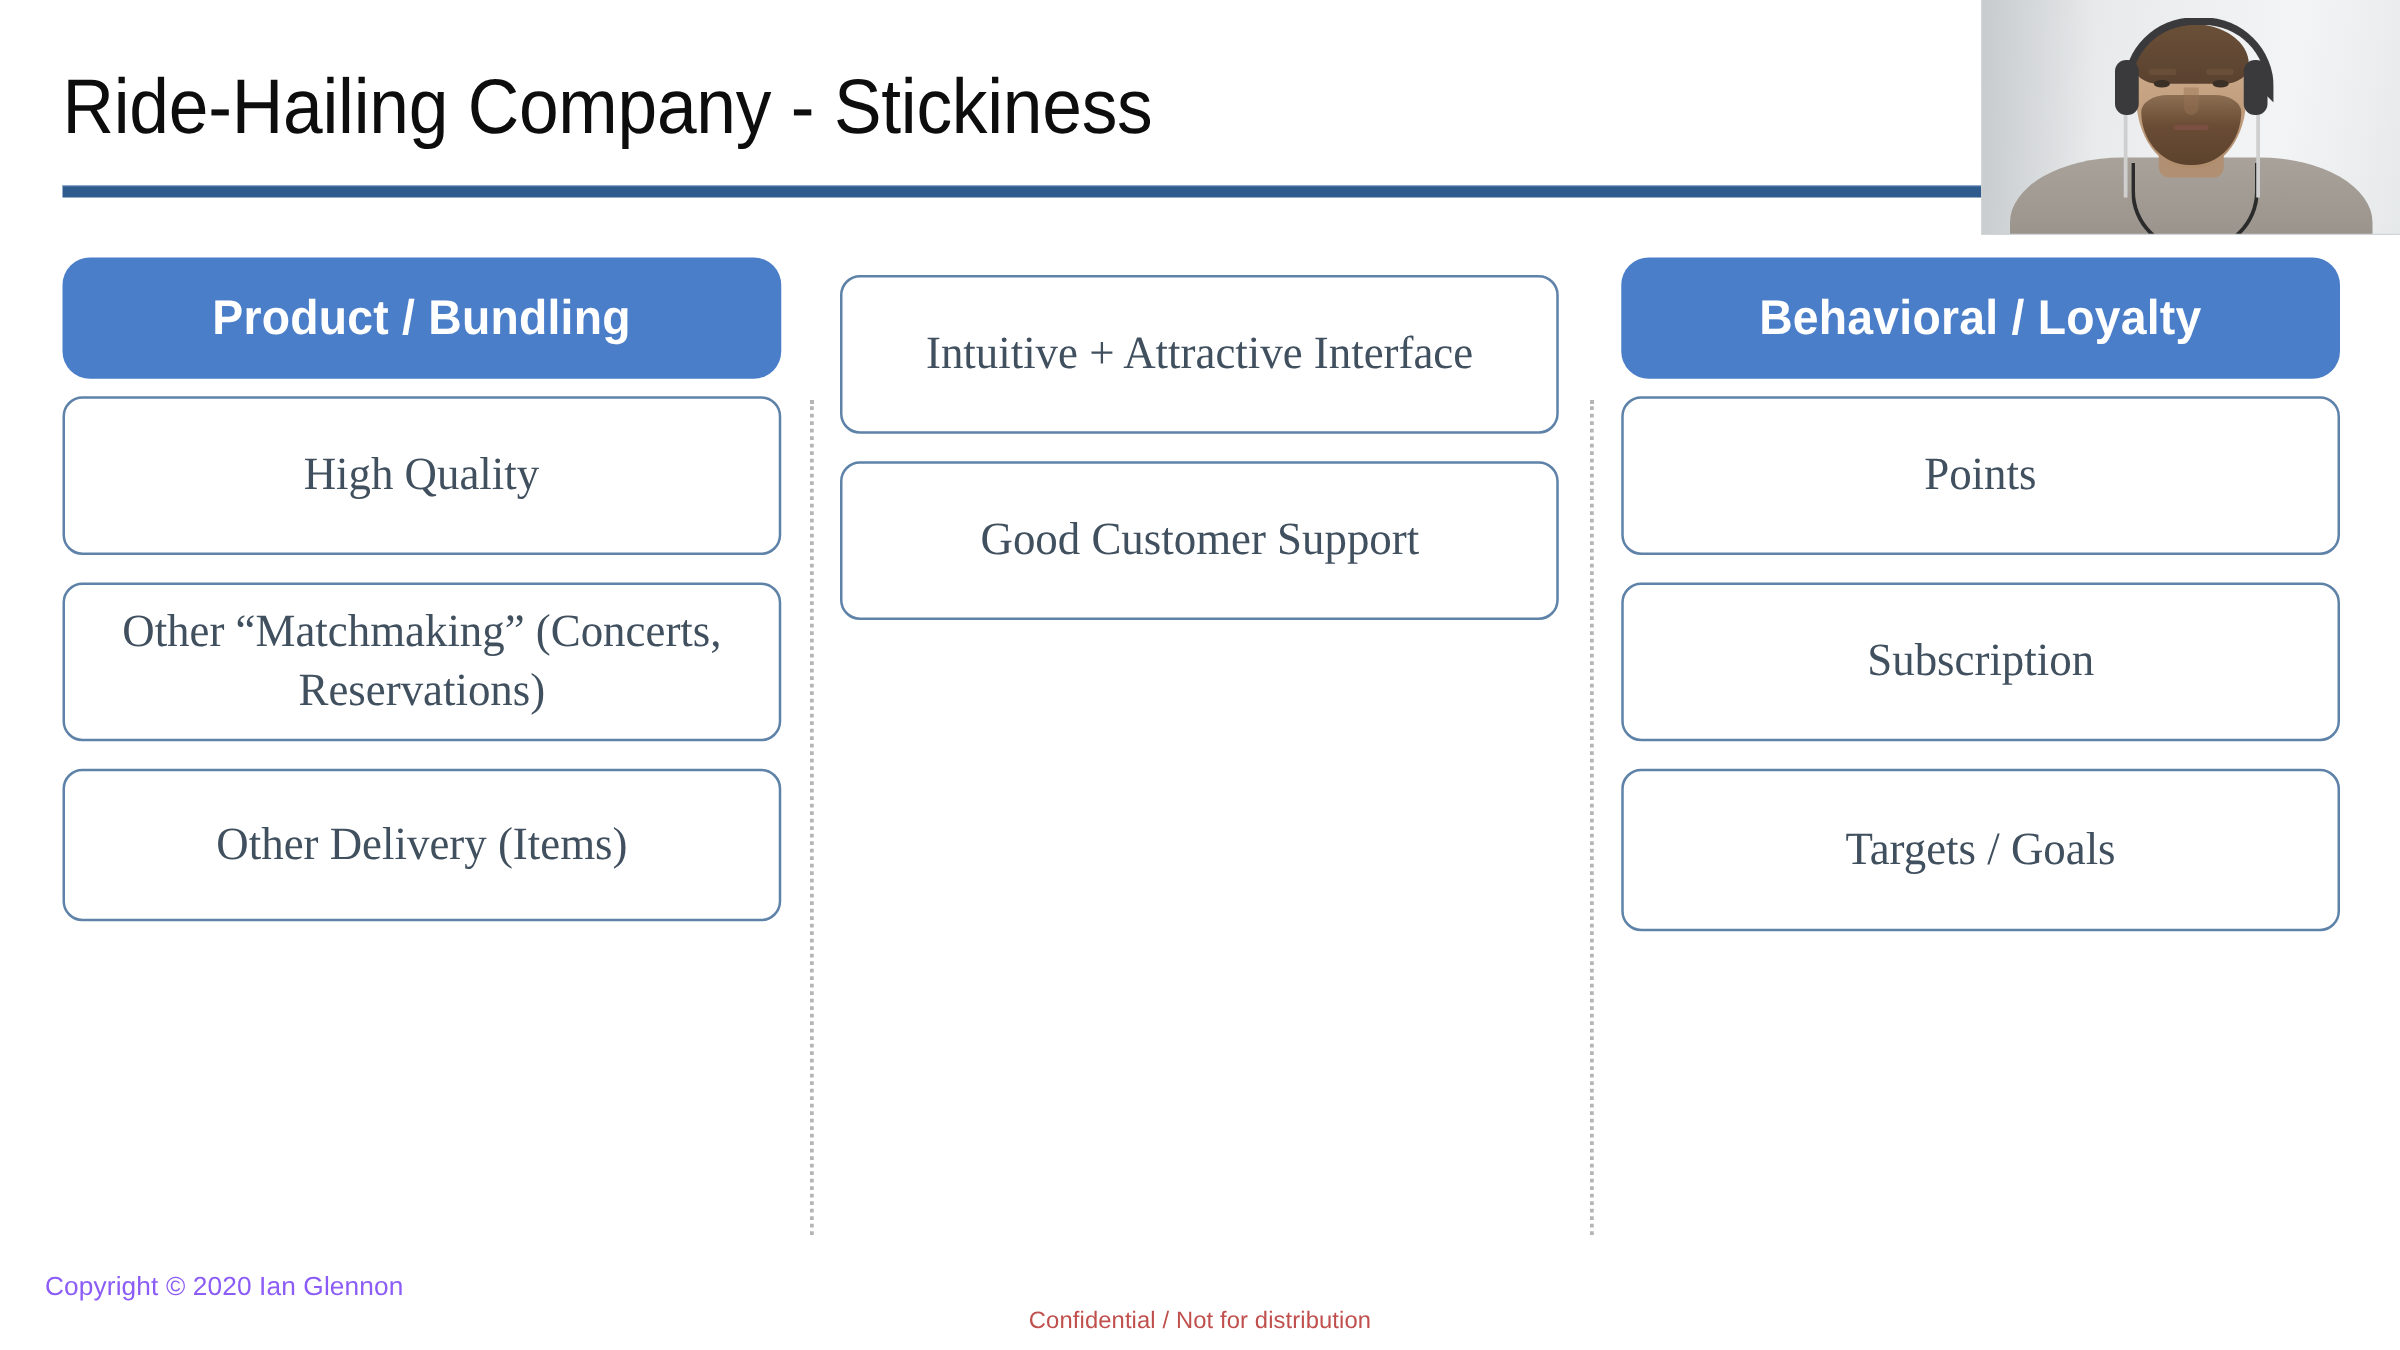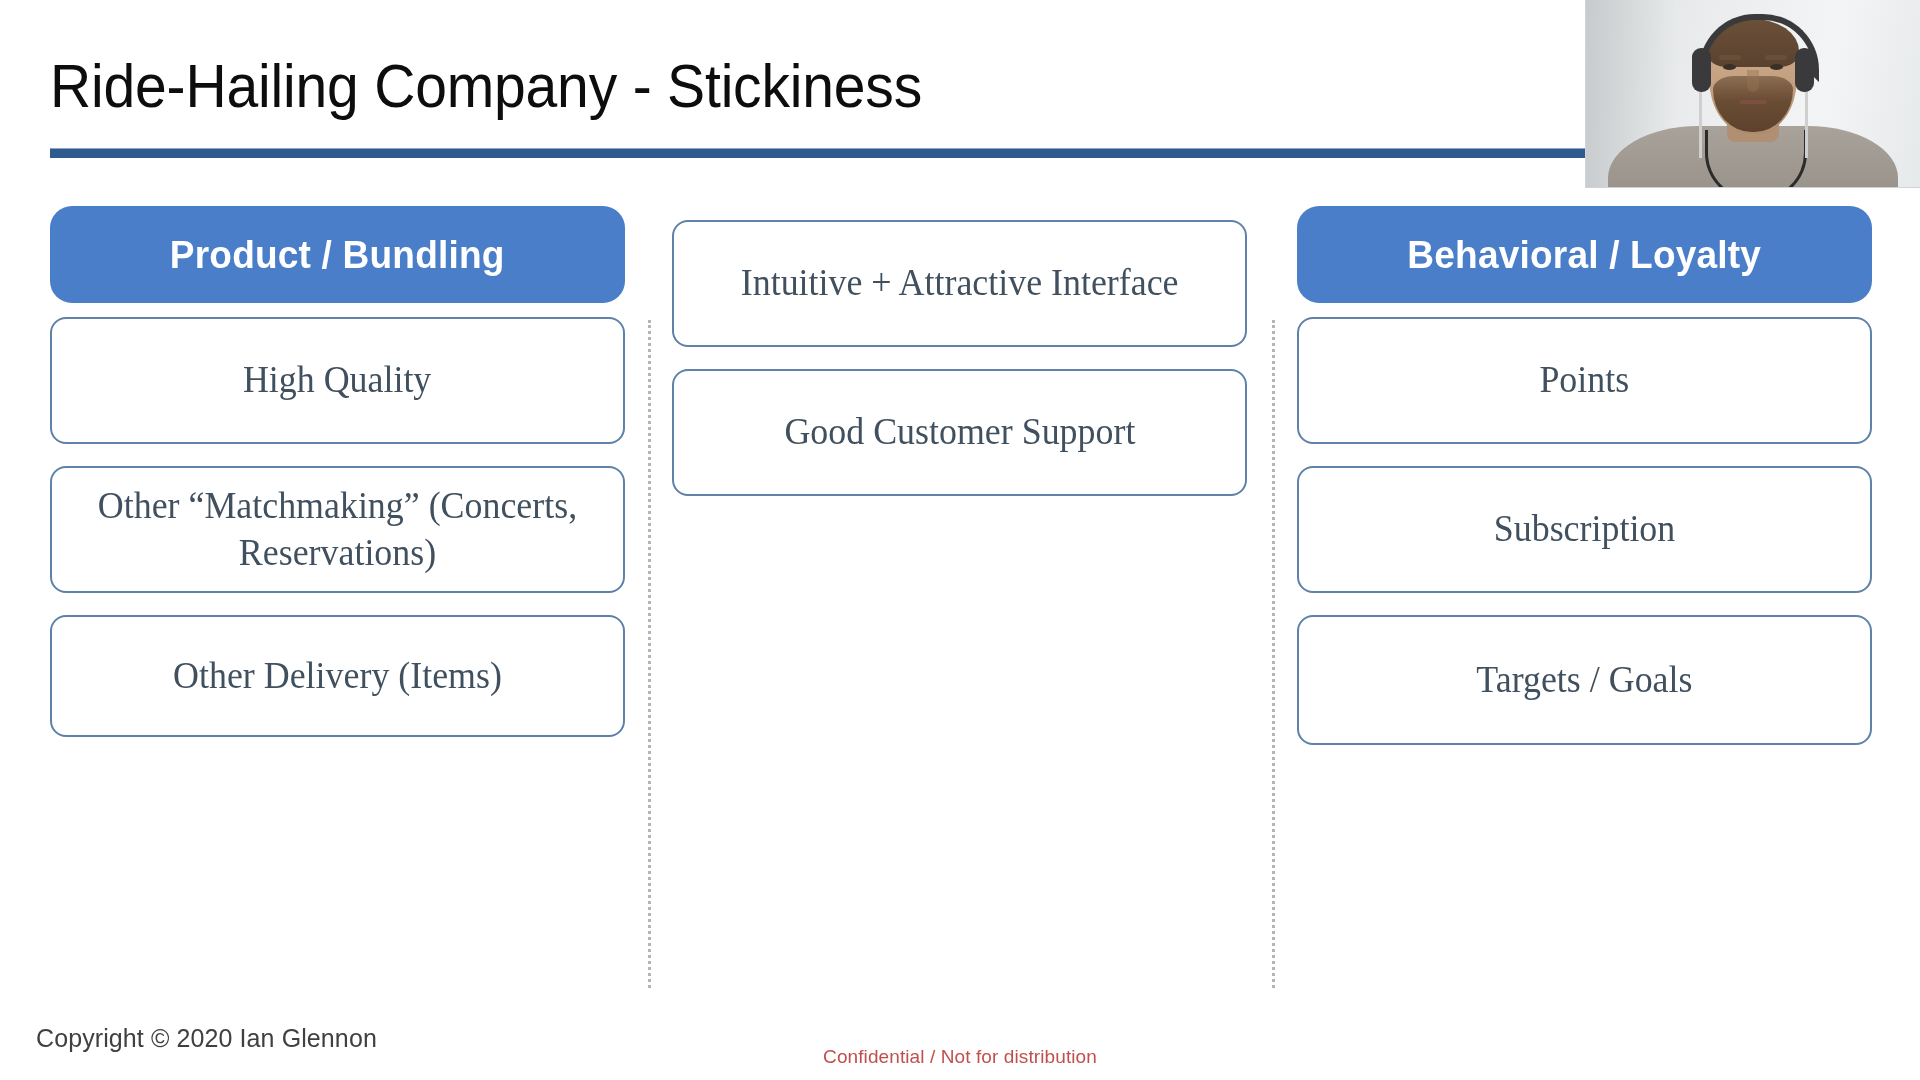--- a/index.html
+++ b/index.html
@@ -132,23 +132,23 @@
     height: 668px;
     border-left: 3px dotted #b5b5b5;
   }
   #divider-1 { left: 648px; }
   #divider-2 { left: 1272px; }
 
   
   #footer-copyright {
     position: absolute;
     left: 36px;
-    bottom: 27px;
-    font-size: 25px;
-    color: #404040;
+    bottom: 38px;
+    font-size: 21px;
+    color: #8b5cf6;
     letter-spacing: 0.1px;
   }
   #footer-confidential {
     position: absolute;
     left: 0;
     right: 0;
     bottom: 12px;
     text-align: center;
     font-size: 19px;
     font-weight: 400;

